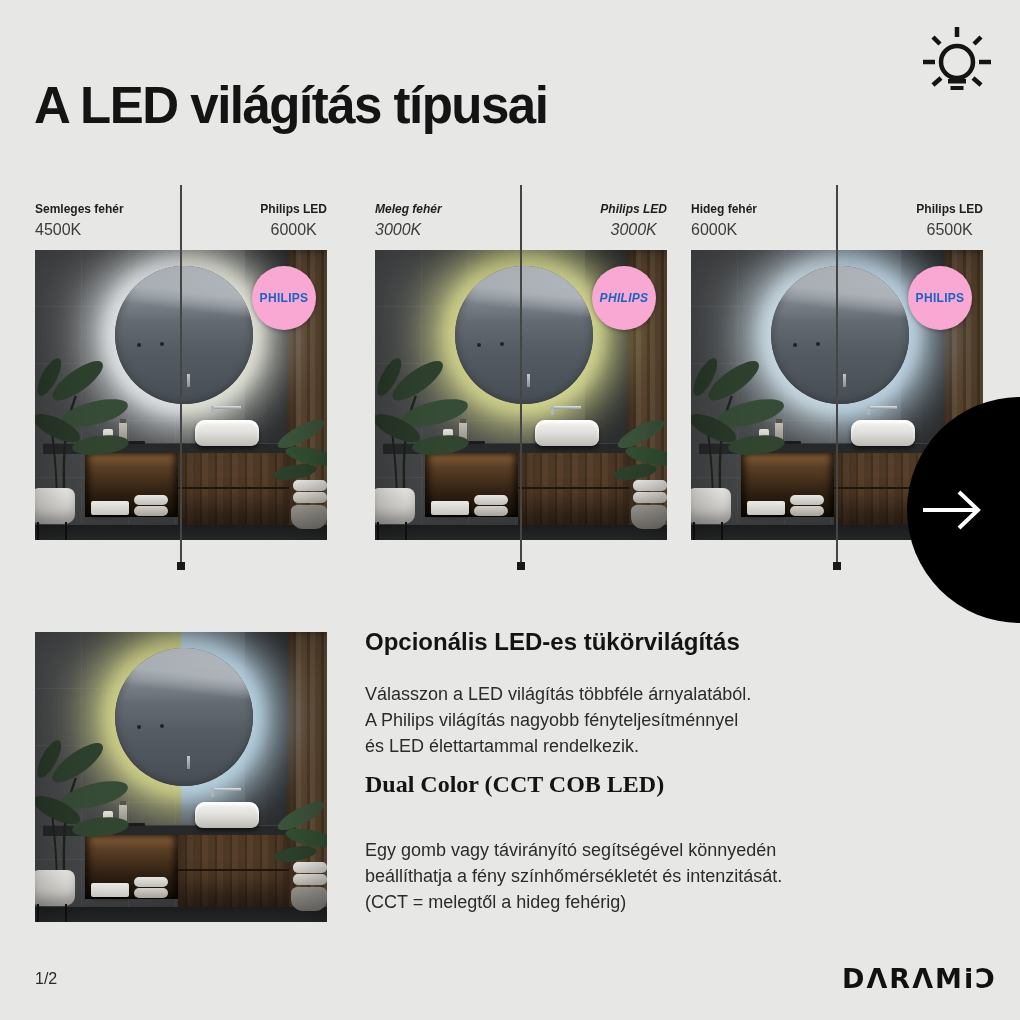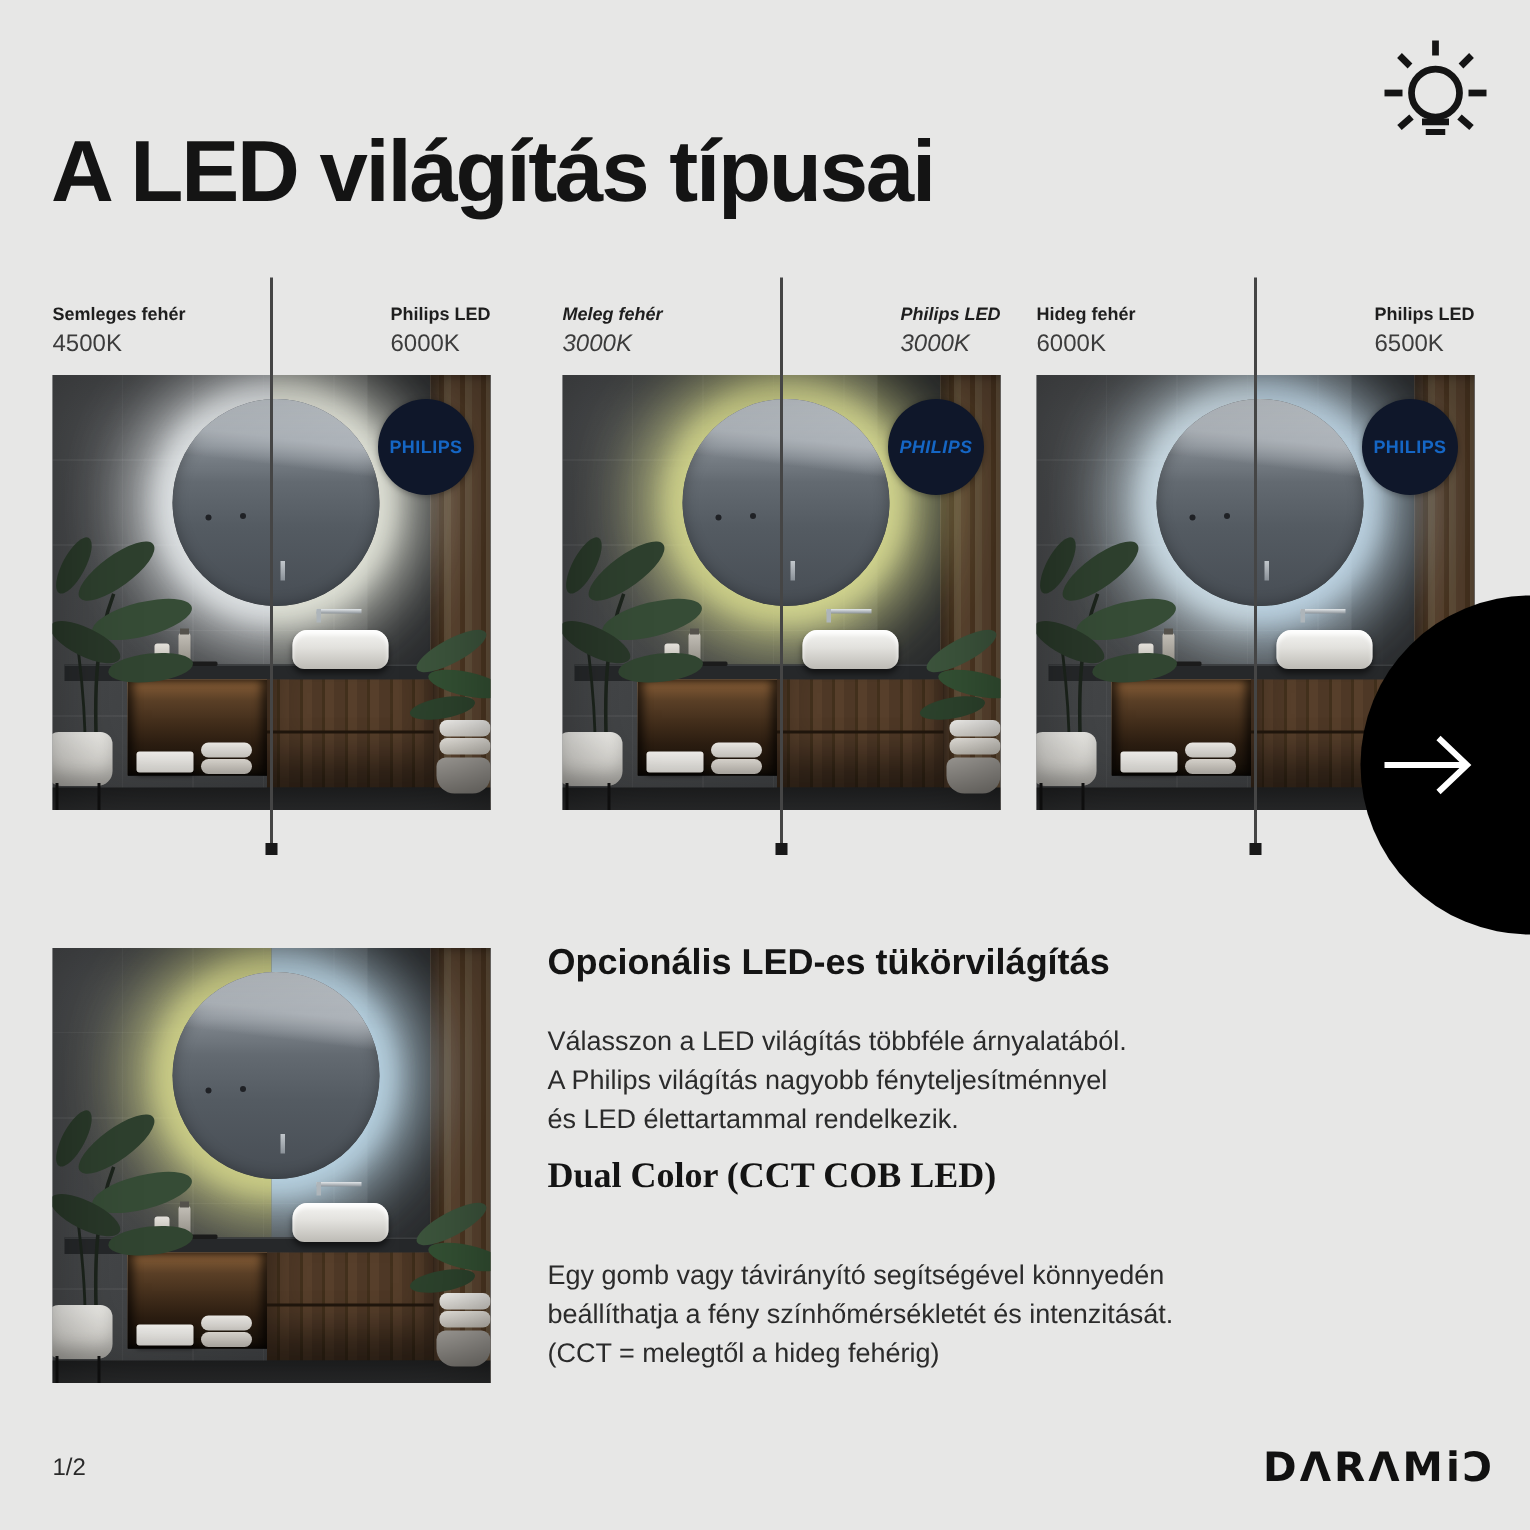--- a/index.html
+++ b/index.html
@@ -5,33 +5,33 @@
   html,body{margin:0;padding:0;}
   body{
     width:1020px;height:1020px;position:relative;overflow:hidden;
     background:#e7e7e6;
     font-family:"Liberation Sans","DejaVu Sans",sans-serif;
     color:#1c1c1c;
   }
   
   .page-title{
     position:absolute;left:34px;top:42px;
-    font-size:58px;font-weight:700;letter-spacing:-1.5px;color:#141414;
+    font-size:51px;font-weight:700;letter-spacing:-1.5px;color:#141414;
   }
   .bulb-icon{position:absolute;left:912px;top:22px;width:90px;height:90px;}
   
   .panel{position:absolute;width:292px;height:355px;}
   .pos-0{left:35px;top:185px;}
   .pos-1{left:375px;top:185px;font-style:italic;}
   .pos-2{left:691px;top:185px;}
   .pos-3{left:35px;top:567px;}
   .labels{position:absolute;left:0;right:0;top:14px;display:flex;justify-content:space-between;}
   .lab-t{font-size:12px;font-weight:700;color:#1e1e1e;line-height:21px;}
   .lab-s{font-size:16px;color:#3c3c3c;line-height:20px;}
-  .lab-r{text-align:left;}
+  .lab-r{text-align:center;}
   .divider{position:absolute;left:50%;top:0;width:2px;height:385px;margin-left:-1px;
     background:#454545;z-index:6;}
   .divider::after{content:"";position:absolute;left:-3px;bottom:0;width:8px;height:8px;background:#191919;}
   
   .scene{position:absolute;left:0;top:65px;width:292px;height:290px;overflow:hidden;background:#3d3f41;z-index:1;}
   .scene *{position:absolute;}
   .wall{inset:0;background:linear-gradient(115deg,#4c4e50 0%,#404244 45%,#323436 100%);}
   .tiles{inset:0;background:
     repeating-linear-gradient(180deg,transparent 0 56px,rgba(255,255,255,.05) 56px 57px),
     repeating-linear-gradient(90deg,transparent 0 46px,rgba(255,255,255,.04) 46px 47px);}
@@ -74,21 +74,21 @@
   .tray{left:62px;top:191px;width:48px;height:3px;background:#1b1b1b;border-radius:1px;}
   .plant-l{left:-10px;top:72px;width:130px;height:180px;}
   .plant-r{left:236px;top:158px;width:66px;height:92px;}
   .pot{left:-4px;top:238px;width:44px;height:36px;background:linear-gradient(#efeeea,#cfcdc7);border-radius:8px 8px 10px 10px;
     box-shadow:inset 0 -8px 10px rgba(0,0,0,.2);}
   .pot::after{content:"";position:absolute;left:6px;top:34px;width:2px;height:18px;background:#121212;box-shadow:28px 0 0 #121212;}
   .tstack1{left:258px;top:230px;width:34px;height:11px;background:linear-gradient(#f0efec,#cfccc6);border-radius:5px;}
   .tstack2{left:258px;top:242px;width:34px;height:11px;background:linear-gradient(#e6e3dd,#bdb9b1);border-radius:5px;}
   .pot-r{left:256px;top:255px;width:36px;height:24px;background:linear-gradient(#a09d98,#7c7974);border-radius:6px 6px 12px 12px;}
   .vignette{inset:0;box-shadow:inset 0 0 55px rgba(0,0,0,.38);}
-  .badge{left:217px;top:16px;width:64px;height:64px;border-radius:50%;background:#0f172a;z-index:8;
+  .badge{left:217px;top:16px;width:64px;height:64px;border-radius:50%;background:#f9a8d4;z-index:8;
     display:flex;align-items:center;justify-content:center;box-shadow:0 1px 4px rgba(0,0,0,.35);}
   .badge-txt{font-size:12px;font-weight:700;letter-spacing:.3px;}
   
   .info{position:absolute;left:365px;top:628px;width:565px;}
   .info h3{margin:0 0 25px;font-size:24px;font-weight:700;color:#141414;}
   .info h3.h2{margin:0 0 39px;font-family:Liberation Serif, serif;}
   .info p{margin:0 0 12px;font-size:18px;line-height:26px;color:#2b2b2b;white-space:pre-line;}
   .info p.p2{margin:0;}
   
   .page-num{position:absolute;left:35px;top:970px;font-size:16px;color:#2a2a2a;}

